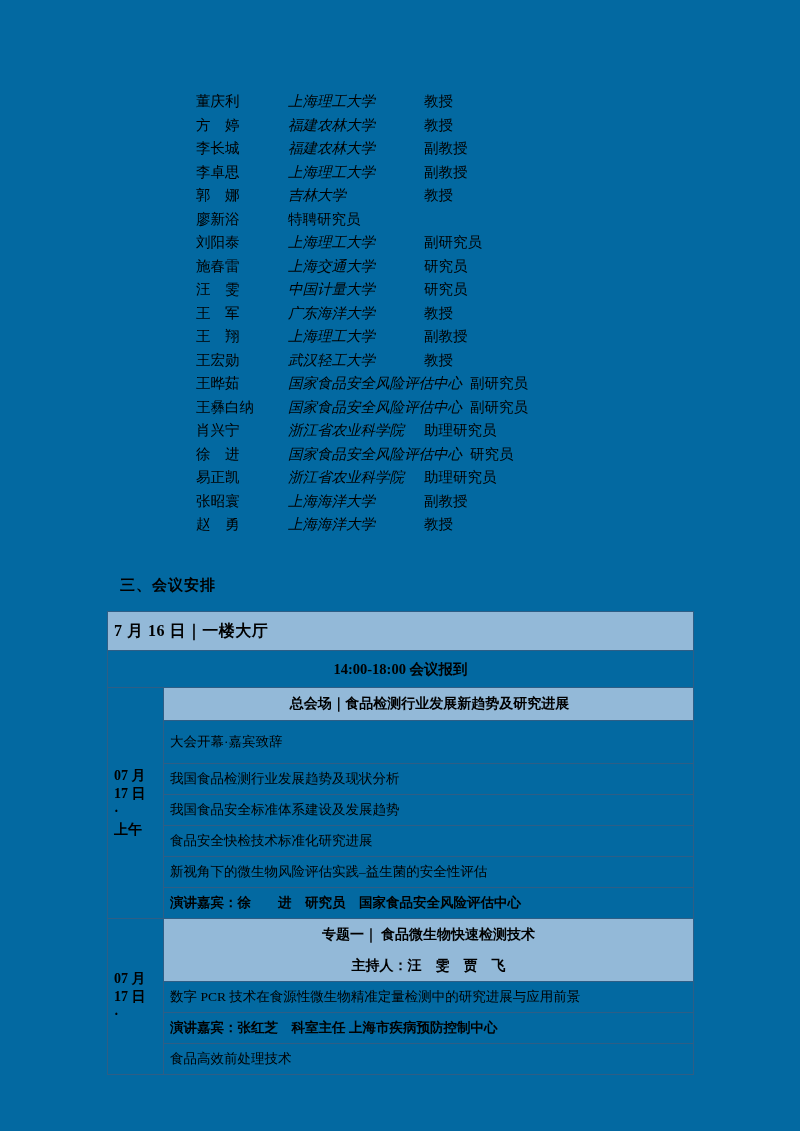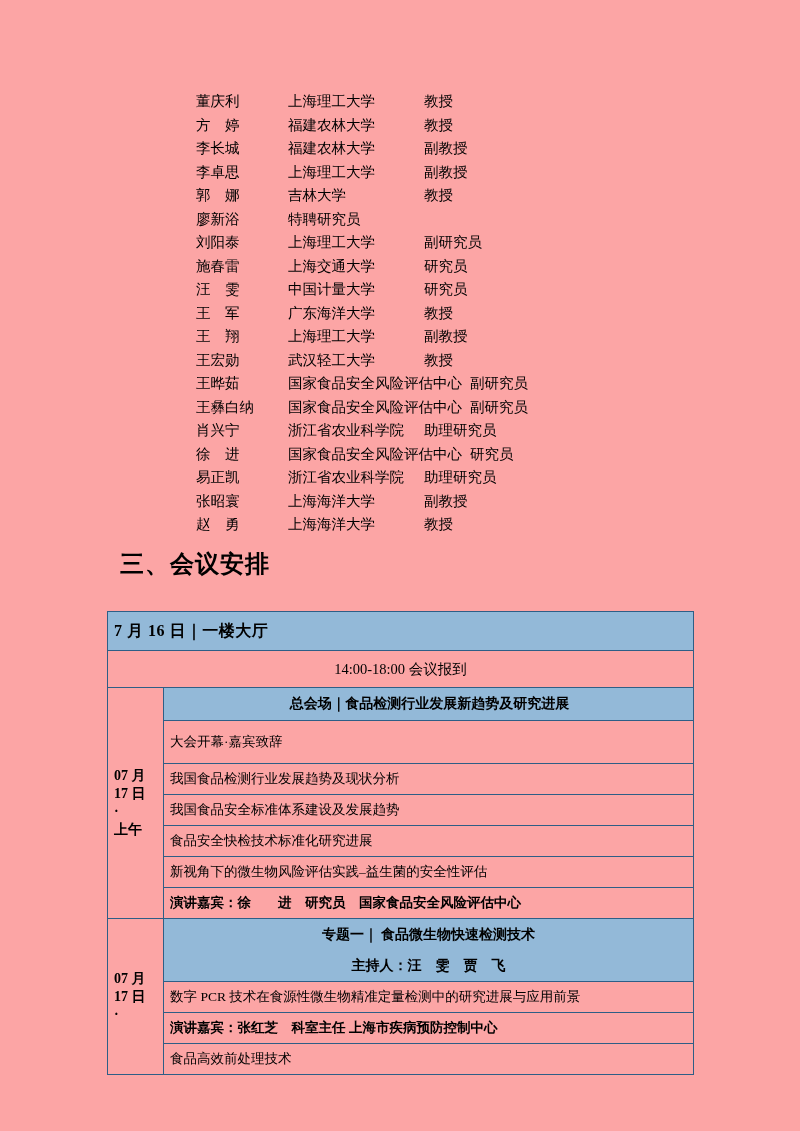--- a/index.html
+++ b/index.html
@@ -9,21 +9,21 @@
   }
   body {
     font-family: "Liberation Serif", "DejaVu Serif", serif;
     color: #000000;
   }
   .page {
     position: relative;
     width: 800px;
     height: 1131px;
     margin: 0 auto;
-    background: #fca5a5;
+    background: #0369a1;
     box-sizing: border-box;
     overflow: hidden;
   }
 
   
   .roster {
     position: absolute;
     left: 196px;
     top: 90px;
     width: 560px;
@@ -38,31 +38,32 @@
   }
   .col-name {
     width: 92px;
     flex: 0 0 92px;
     letter-spacing: 0px;
   }
   .col-org {
     flex: 0 0 auto;
     min-width: 128px;
     padding-right: 8px;
+    font-style: italic;
   }
   .col-title {
     flex: 0 0 auto;
   }
 
   
   .section-heading {
     position: absolute;
     left: 120px;
-    top: 548px;
-    font-size: 24px;
+    top: 576px;
+    font-size: 15px;
     font-weight: bold;
     font-family: "Liberation Sans", sans-serif;
     letter-spacing: 1px;
   }
 
   
   .schedule {
     position: absolute;
     left: 107px;
     top: 611px;
@@ -81,21 +82,21 @@
   .hdr-blue {
     background: #93b9d8;
     text-align: left;
     font-weight: bold;
     font-size: 16px;
     letter-spacing: 0.5px;
   }
   .row-center {
     text-align: center;
     font-size: 14.5px;
-    font-weight: normal;
+    font-weight: bold;
   }
   .daycell {
     width: 56px;
     font-weight: bold;
     font-size: 14px;
     line-height: 26px;
     vertical-align: middle;
   }
   .sub-hdr {
     background: #93b9d8;

